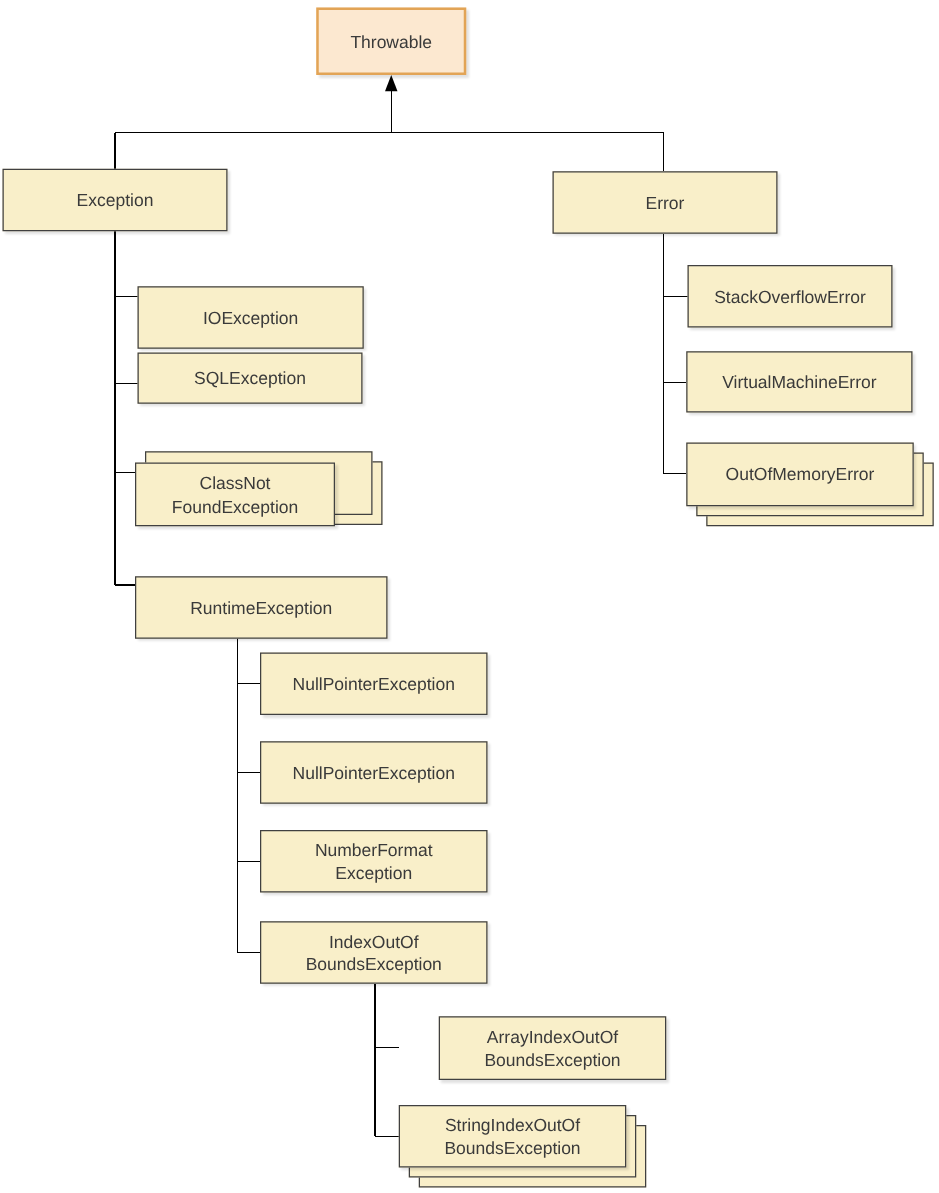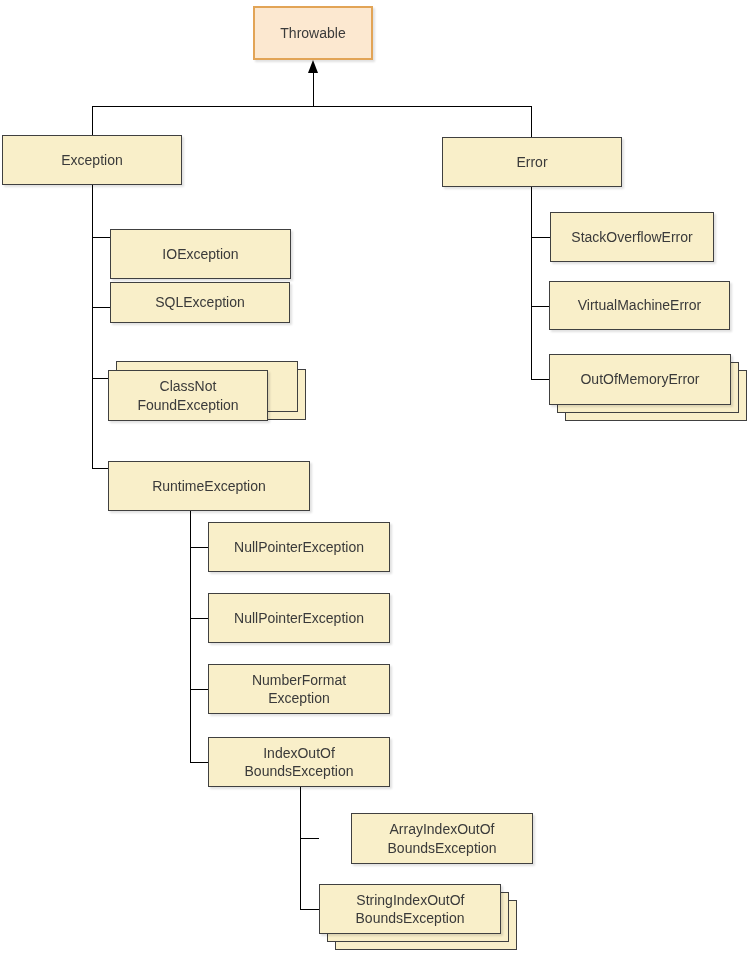--- a/index.html
+++ b/index.html
@@ -107,16 +107,16 @@
   <div class="node" style="left:208px; top:664px; width:182px; height:50px;">NumberFormat
 Exception</div>
   <div class="node" style="left:208px; top:737px; width:182px; height:50px;">IndexOutOf
 BoundsException</div>
 
   <div class="node" style="left:319px; top:813px; width:182px; height:51px;margin-left:32px;">ArrayIndexOutOf
 BoundsException</div>
 
   <div class="node stack-layer" style="left:335px; top:900px; width:182px; height:50px;"></div>
   <div class="node stack-layer" style="left:327px; top:892px; width:182px; height:50px;"></div>
-  <div class="node" style="left:319px; top:884px; width:182px; height:50px;text-align:right;">StringIndexOutOf
+  <div class="node" style="left:319px; top:884px; width:182px; height:50px;">StringIndexOutOf
 BoundsException</div>
 
 </div>
 
 </body></html>

